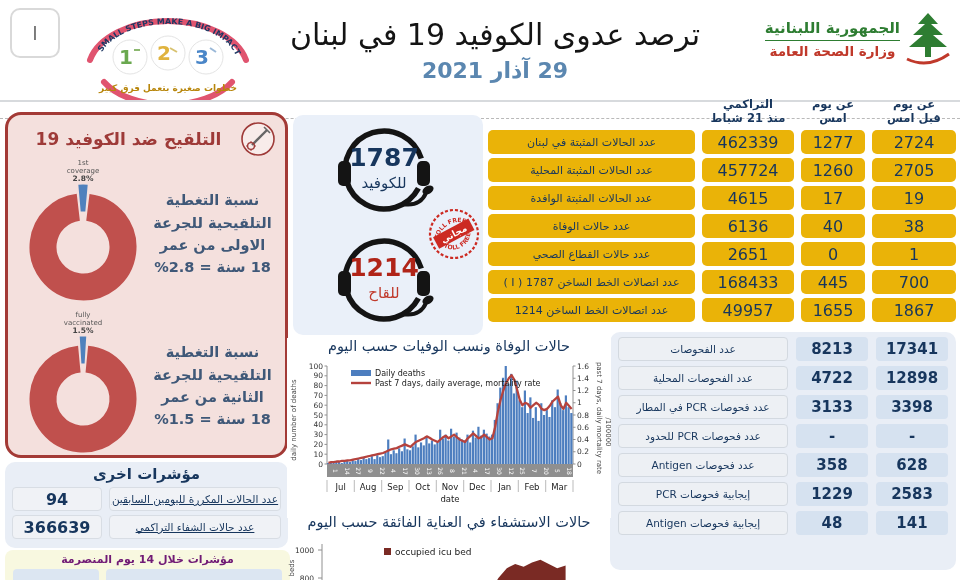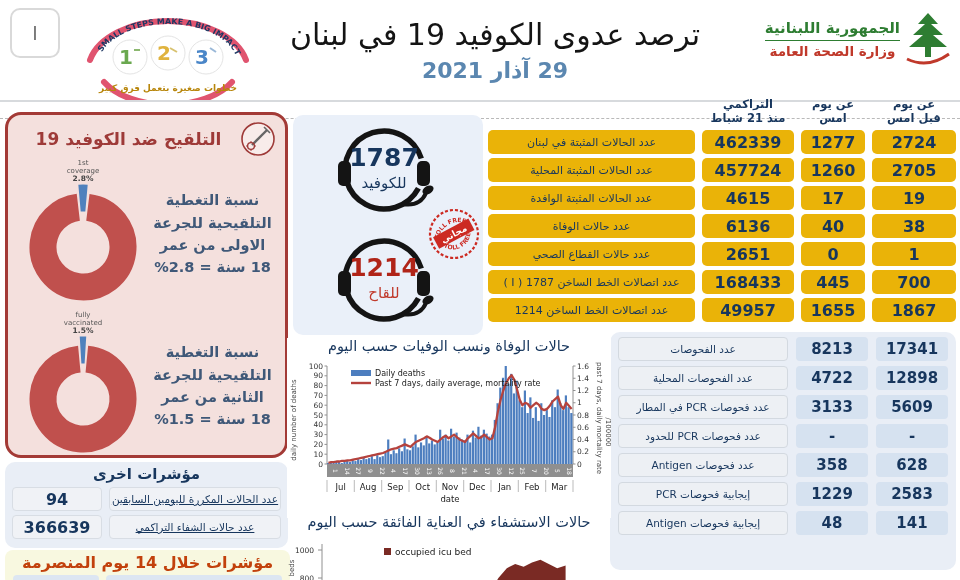--- a/index.html
+++ b/index.html
@@ -31,39 +31,39 @@
   .dose-text{flex:1;text-align:center;font-size:14.5px;font-weight:bold;color:#3f5878;line-height:1.55;padding:0 2px;}
   #phones-panel{left:293px;top:115px;width:190px;height:220px;background:#eaf0f9;border-radius:10px;z-index:2;}
   #stamp{position:absolute;right:2px;top:92px;}
   
   #main-table{left:488px;top:98px;width:468px;z-index:2;}
   .thead{display:flex;gap:7px;margin-bottom:4px;height:28px;align-items:flex-start;}
   .hcol{color:#17365d;font-weight:bold;font-size:11.5px;text-align:center;line-height:1.2;}
   .w-before{width:84px;}.w-yest{width:64px;}.w-cum{width:92px;}
   .trow{display:flex;gap:7px;margin-bottom:4px;height:24px;}
   .cell{background:#eab308;border-radius:5px;display:flex;align-items:center;justify-content:center;}
-  .cell.val{font-weight:bold;color:#17365d;font-size:16px;}
+  .cell.val{font-weight:normal;color:#17365d;font-size:16px;}
   .cell.lbl{flex:1;font-size:11px;color:#17365d;padding:0 6px;}
   
   #tests-panel{left:610px;top:332px;width:346px;height:238px;padding:5px 8px;box-sizing:border-box;}
   .tests-title{text-align:center;color:#17365d;font-weight:bold;font-size:14px;height:21px;}
   .trow2{display:flex;gap:8px;margin-bottom:5px;height:24px;}
   .tcell{border-radius:4px;display:flex;align-items:center;justify-content:center;}
   .tcell.val{width:72px;background:#d6e2f0;font-weight:bold;color:#17365d;font-size:15px;}
   .tcell.lbl{flex:1;background:#edf0f4;border:1px solid #d3d9e0;font-size:10.5px;color:#17365d;}
   
   #other-ind{left:5px;top:462px;width:269px;height:80px;padding:3px 7px;}
   .oi-title{text-align:center;color:#17365d;font-weight:bold;font-size:15px;height:22px;}
   .oirow{display:flex;gap:7px;margin-bottom:4px;height:24px;}
   .oicell{border-radius:4px;display:flex;align-items:center;justify-content:center;background:#f0f2f6;border:1px solid #d8dde4;}
   .oicell.lbl{flex:1;font-size:10.5px;color:#17365d;text-decoration:underline;}
   .oicell.val{width:88px;font-weight:bold;color:#17365d;font-size:16px;}
   
   #p14{left:5px;top:550px;width:269px;height:30px;background:#f8f8e0;border-radius:8px;overflow:hidden;padding:3px 8px;}
-  .p14-title{text-align:center;color:#c2410c;font-weight:bold;font-size:16px;}
+  .p14-title{text-align:center;color:#701a75;font-weight:bold;font-size:11px;}
   .p14row{display:flex;gap:7px;margin-top:3px;height:20px;}
   .p14cell{flex:1;background:#dce6f2;border-radius:4px;}
   
   #deaths-chart{left:287px;top:338px;width:324px;z-index:2;background:#fff;}
   .chart-title{text-align:center;color:#17365d;font-size:14.5px;height:22px;}
   #icu-title{left:287px;top:514px;width:324px;text-align:center;color:#17365d;font-size:14.5px;z-index:2;}
   #icu-chart{left:288px;top:538px;width:330px;height:42px;overflow:hidden;z-index:2;}
 </style>
 </head>
 <body>
@@ -277,21 +277,21 @@
     <div class="tcell lbl">عدد الفحوصات</div>
   </div>
 
   <div class="trow2">
     <div class="tcell val">12898</div>
     <div class="tcell val">4722</div>
     <div class="tcell lbl">عدد الفحوصات المحلية</div>
   </div>
 
   <div class="trow2">
-    <div class="tcell val">5609</div>
+    <div class="tcell val">3398</div>
     <div class="tcell val">3133</div>
     <div class="tcell lbl">عدد فحوصات PCR في المطار</div>
   </div>
 
   <div class="trow2">
     <div class="tcell val">-</div>
     <div class="tcell val">-</div>
     <div class="tcell lbl">عدد فحوصات PCR للحدود</div>
   </div>
 

